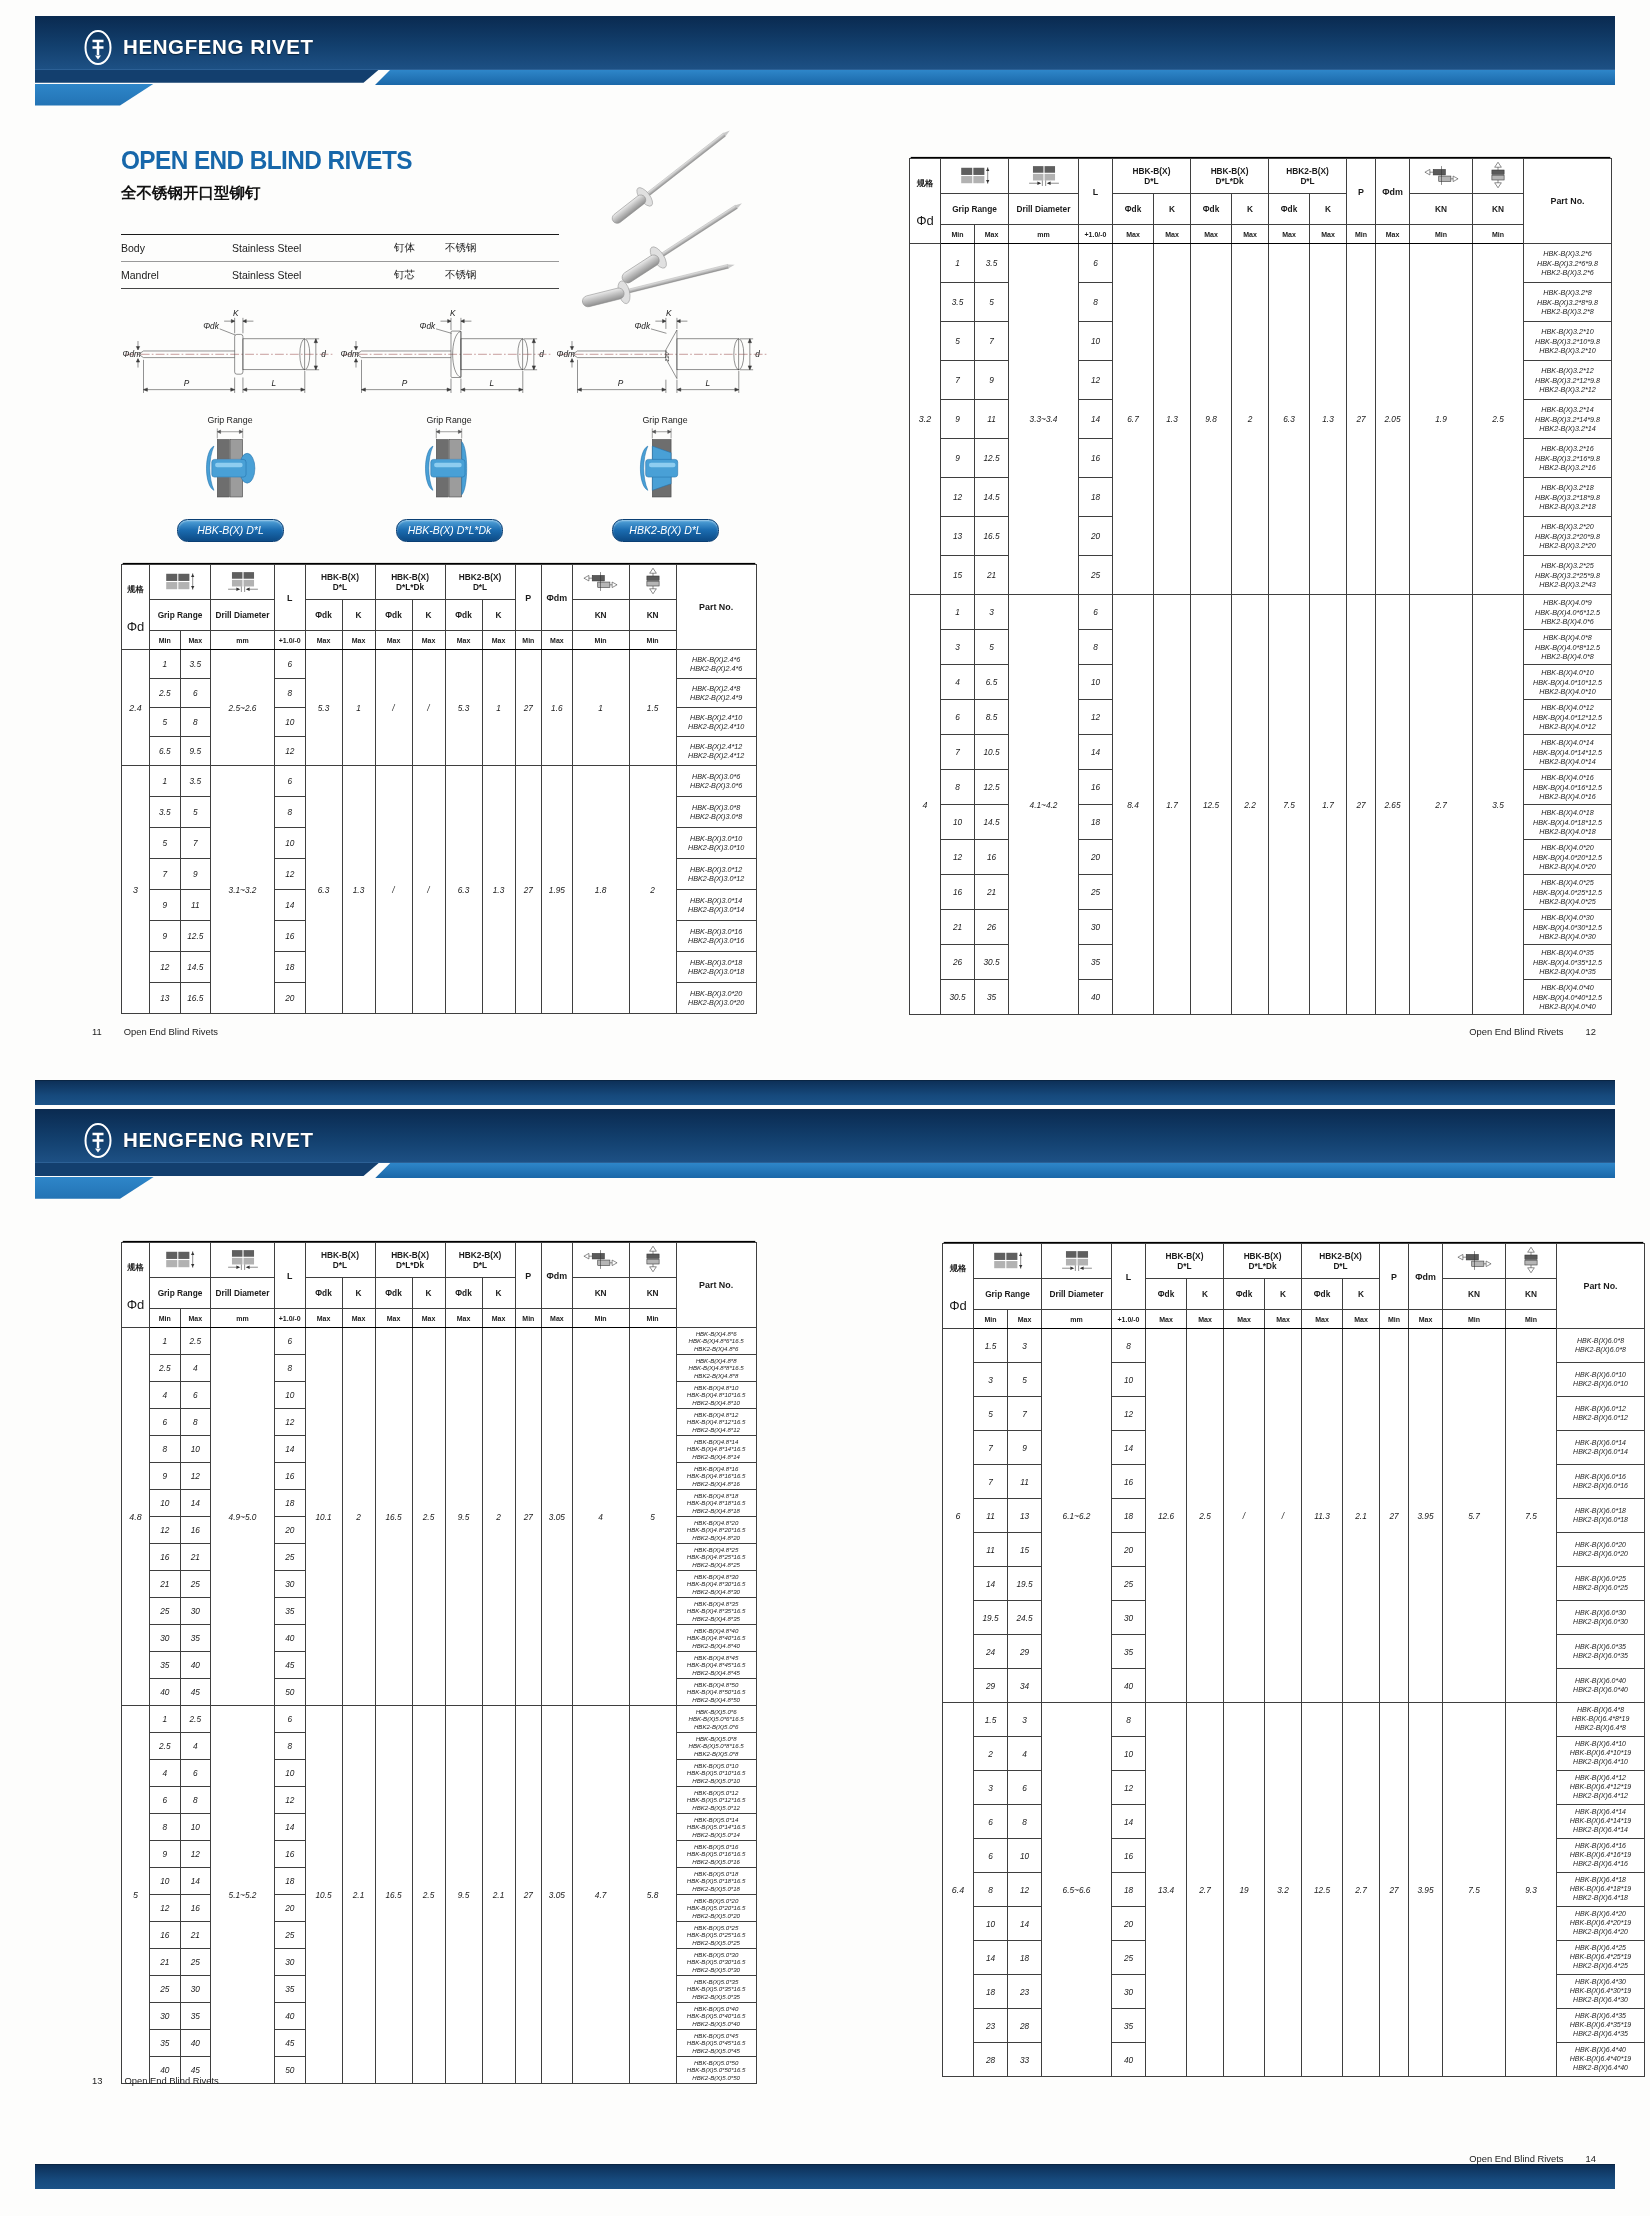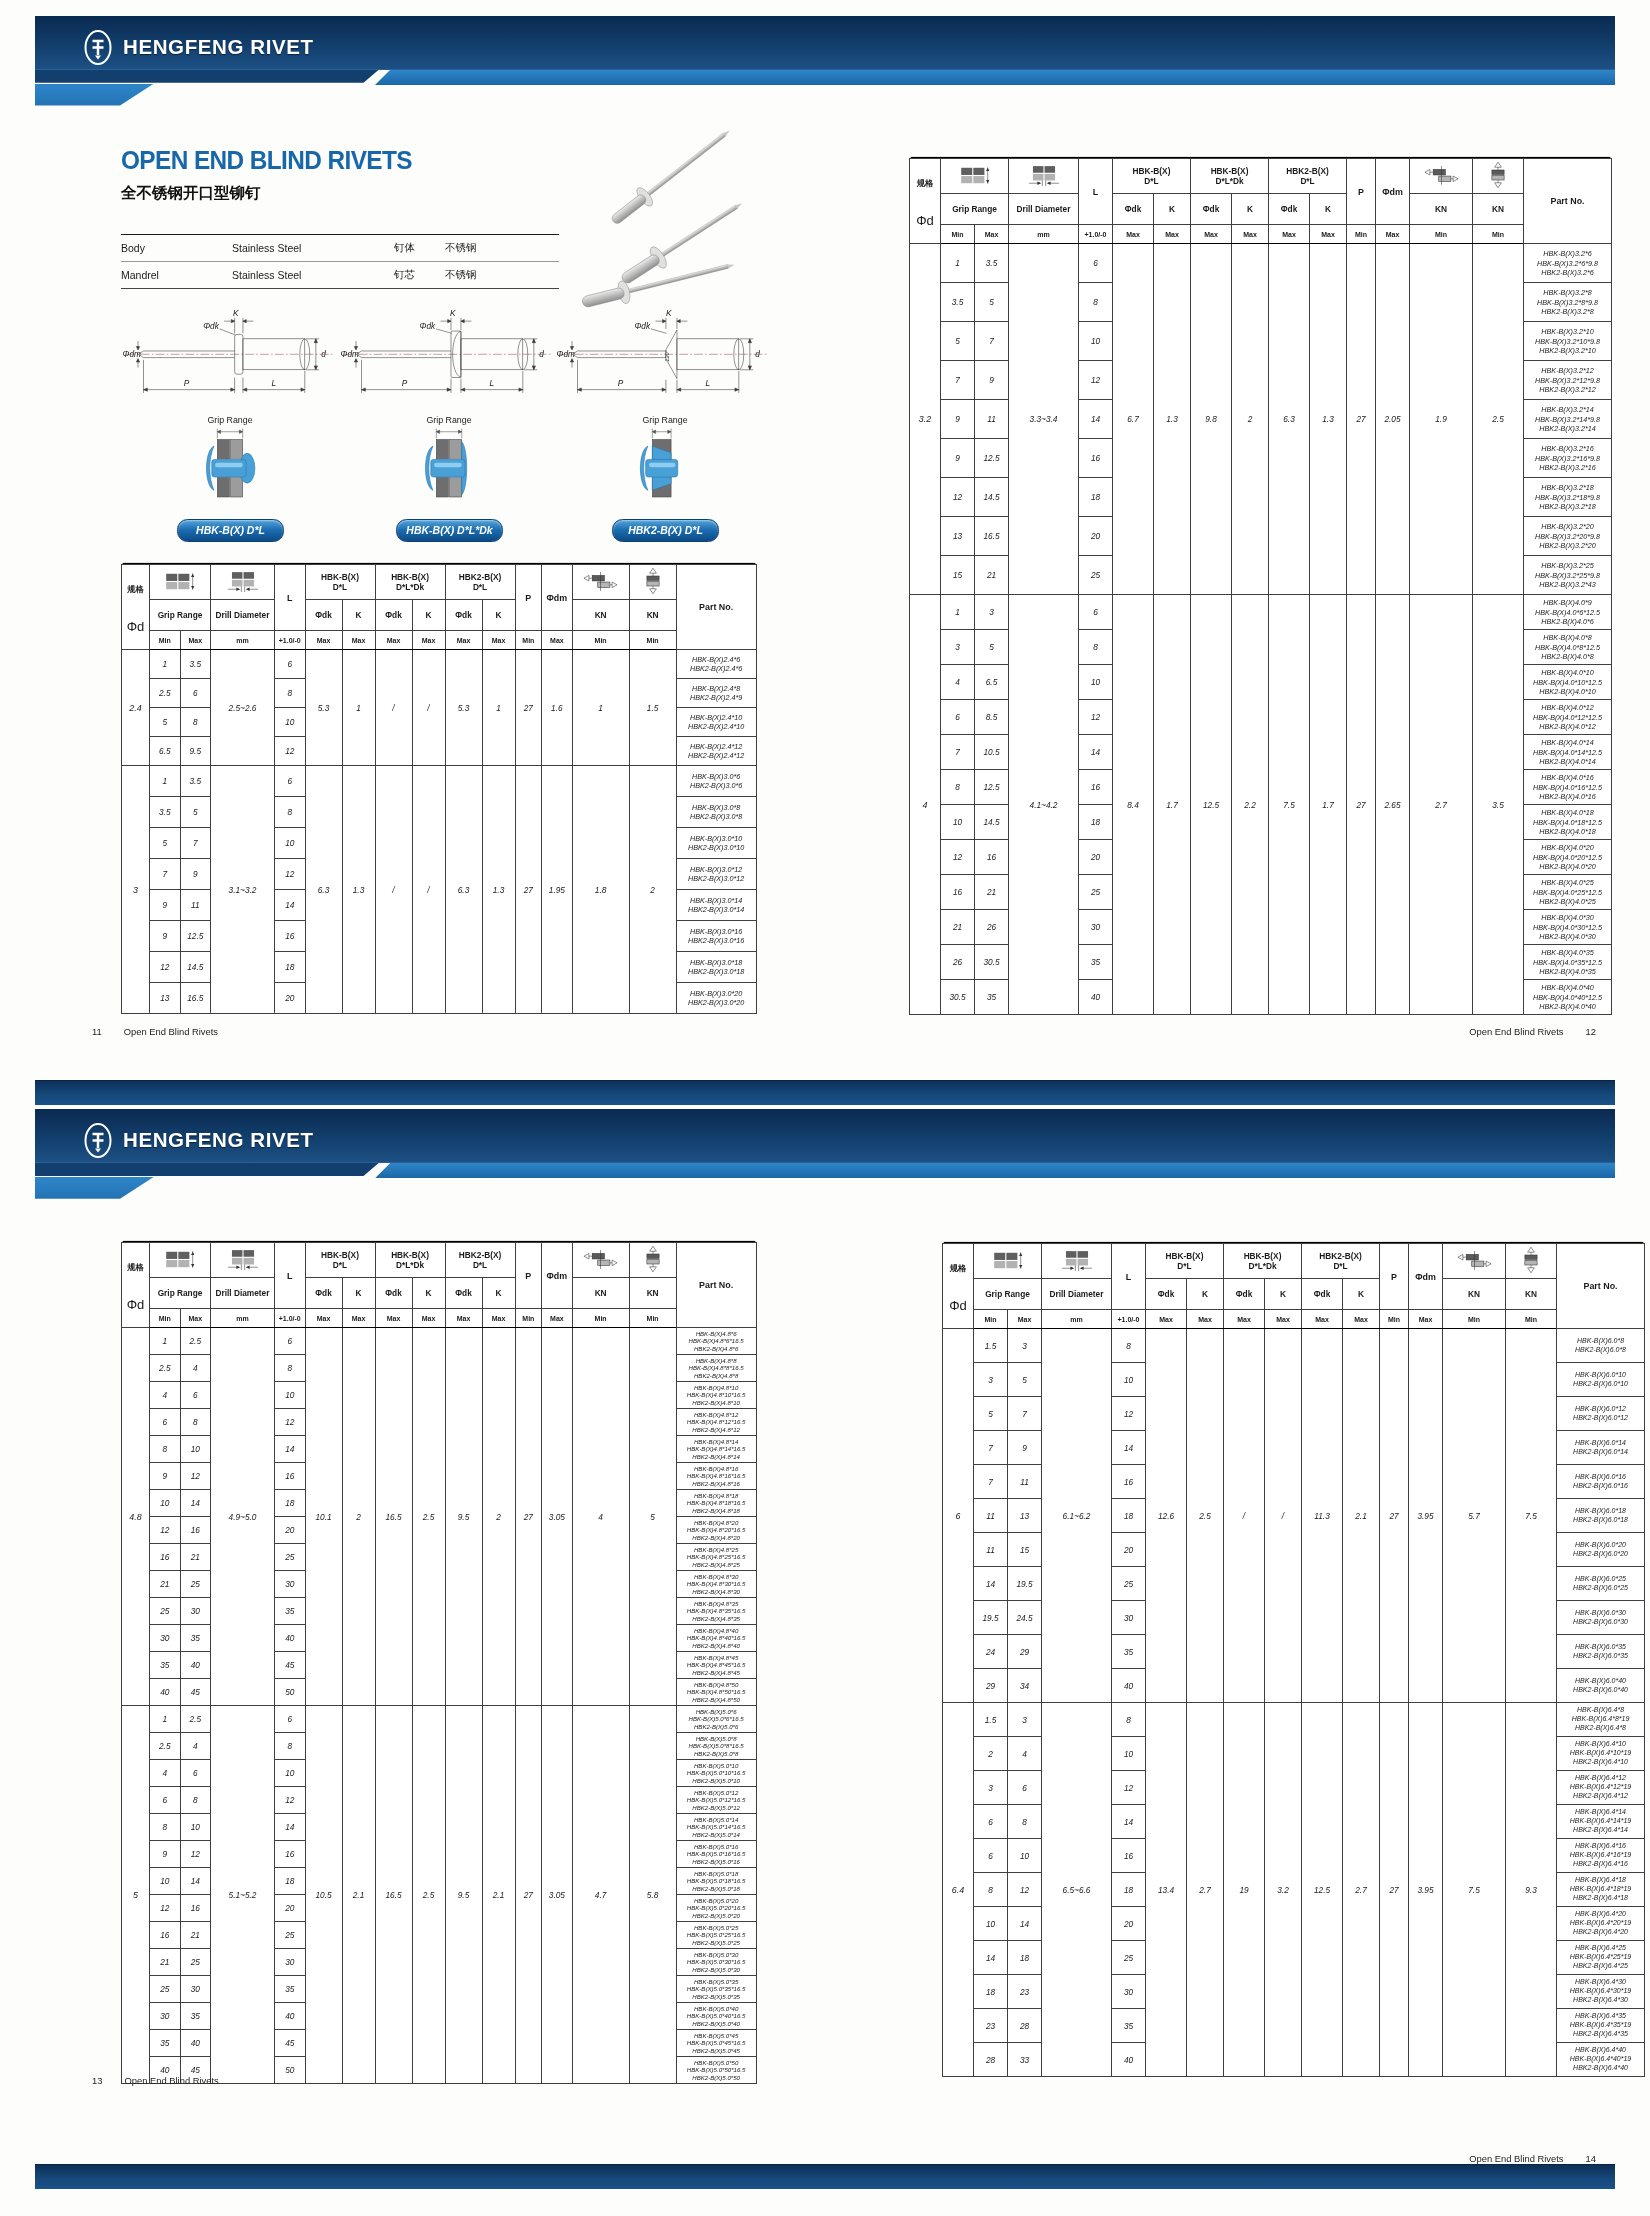--- a/index.html
+++ b/index.html
@@ -37,21 +37,21 @@
   .materials .mrow + .mrow{border-top:0.6px solid #999;}
 
   
   .diag{position:absolute;top:309px;width:219px;height:95px;}
   .diag text{font-size:15px;font-style:italic;fill:#222;}
   .diag .ang{font-size:10px;}
   .gripicon{position:absolute;top:414px;width:94px;height:93px;}
   .gripicon text{font-size:16px;fill:#222;}
   .pill{position:absolute;top:519px;width:105px;height:20.5px;border-radius:10.5px;
         background:linear-gradient(180deg,#54a4da 0%,#1b6cb0 48%,#0c4a85 100%);
-        border:1.1px solid #0a3f74;color:#fff;font-weight:bold;font-style:italic;font-size:10.5px;
+        border:1.1px solid #0a3f74;color:#fff;font-weight:normal;font-style:italic;font-size:10.5px;
         display:flex;align-items:center;justify-content:center;box-shadow:inset 0 1.1px 1.7px rgba(255,255,255,.45);}
 
   
   .pg-footer{position:absolute;font-size:9.4px;color:#222;white-space:nowrap;}
   .pg-footer .num{display:inline-block;}
   .pg-footer.fl .num{margin-right:22px;}
   .pg-footer.fr .num{margin-left:22px;}
 
   
   .tmount{position:absolute;}

